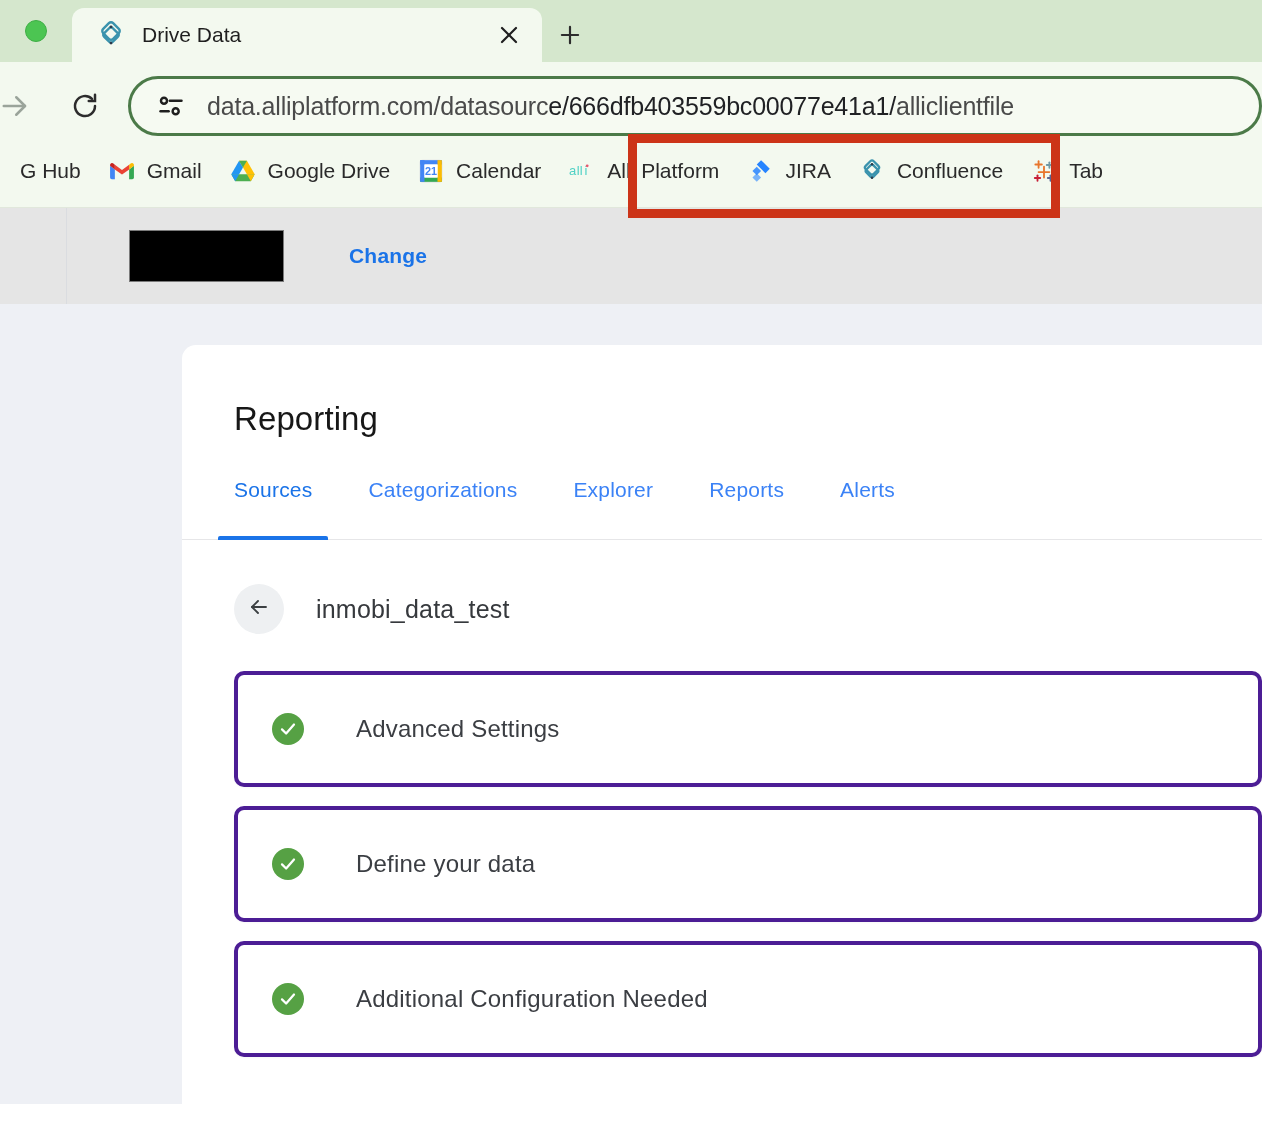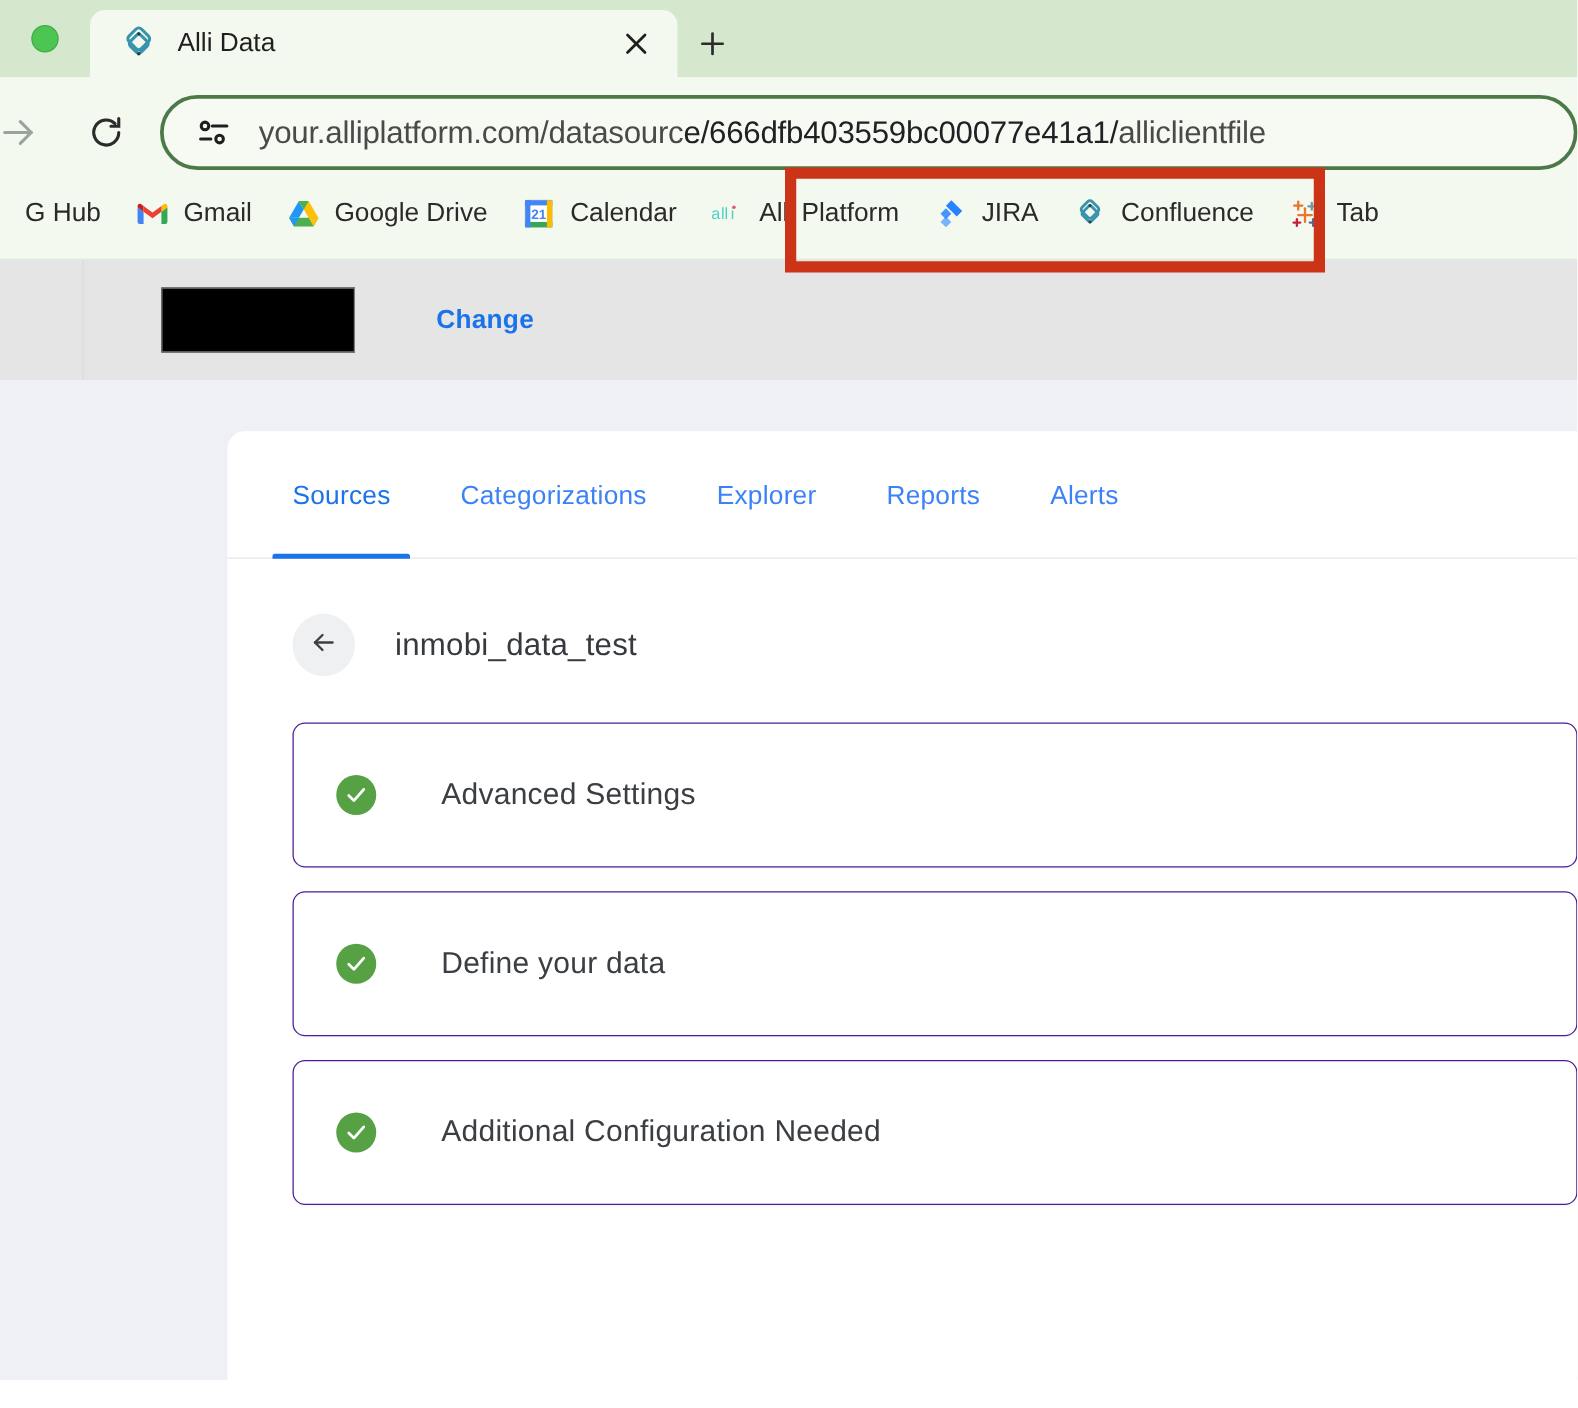--- a/index.html
+++ b/index.html
@@ -235,21 +235,21 @@
   .source-name {
     font-size: 25px;
     color: #36393d;
     margin-left: 32px;
     letter-spacing: 0.2px;
   }
 
   .section-list { padding: 37px 0 0 52px; }
   .section-card {
     background: #ffffff;
-    border: 1px solid #4c1d95;
+    border: 4px solid #4c1d95;
     border-radius: 10px;
     height: 116px;
     margin-bottom: 19px;
     display: flex; align-items: center;
     padding-left: 34px;
     box-shadow: 0 1px 2px rgba(0,0,0,0.03);
   }
   .check-circle {
     width: 32px; height: 32px;
     border-radius: 50%;
@@ -278,21 +278,21 @@
       <span class="tab-favicon">
         <svg viewBox="0 0 32 32" width="30" height="30">
           <g fill="none" stroke="#3a93ad" stroke-width="2.6">
             <rect x="5.5" y="5.5" width="15" height="15" rx="3.2" transform="rotate(45 16 16)"></rect>
             <rect x="9.5" y="9.5" width="13" height="13" rx="2.8" transform="rotate(45 16 16)"></rect>
           </g>
           <circle cx="16" cy="7.4" r="1.5" fill="#2d3a4a"></circle>
           <circle cx="16" cy="24.6" r="1.5" fill="#2d3a4a"></circle>
         </svg>
       </span>
-      <span class="tab-title">Alli Data</span>
+      <span class="tab-title">Drive Data</span>
       <span class="tab-close">
         <svg viewBox="0 0 24 24" width="24" height="24" stroke="currentColor" stroke-width="2.2" fill="none" stroke-linecap="round">
           <line x1="5" y1="5" x2="19" y2="19"></line>
             <line x1="19" y1="5" x2="5" y2="19"></line>
         </svg>
       </span>
     </div>
     <div class="new-tab">
       <svg viewBox="0 0 24 24" width="26" height="26" stroke="currentColor" stroke-width="2" fill="none" stroke-linecap="round">
         <line x1="12" y1="4.5" x2="12" y2="19.5"></line>
@@ -316,21 +316,21 @@
     </div>
     <div class="omnibox">
       <span class="omnibox-icon">
         <svg viewBox="0 0 24 24" width="28" height="28" stroke="currentColor" stroke-width="2.1" fill="none" stroke-linecap="round">
           <line x1="11" y1="7.5" x2="21" y2="7.5"></line>
           <circle cx="6" cy="7.5" r="2.6" fill="none"></circle>
           <line x1="3" y1="16.5" x2="10" y2="16.5"></line>
           <circle cx="16" cy="16.5" r="2.6" fill="none"></circle>
         </svg>
       </span>
-      <span class="omnibox-url"><span class="url-dim">your.alliplatform.com/datasourc</span><span>e/666dfb403559bc00077e41a1/</span><span class="url-dim">alliclientfile</span></span>
+      <span class="omnibox-url"><span class="url-dim">data.alliplatform.com/datasourc</span><span>e/666dfb403559bc00077e41a1/</span><span class="url-dim">alliclientfile</span></span>
     </div>
     <div class="annot-box"></div>
   </div>
 
   <div class="bookmarks">
 
     <div class="bm">
       <span class="bm-icon"></span>
       <span class="bm-label">G Hub</span>
     </div>
@@ -455,20 +455,21 @@
       <span class="logo-i">i</span>
     </div>
     <div class="appbar-divider"></div>
     <div class="redacted"></div>
     <span class="change-link">Change</span>
   </div>
 
   <div class="page">
     <div class="content-card">
 
+      <div class="page-title">Reporting</div>
 
       <div class="tabs">
         <div class="tab-item active">Sources</div>
         <div class="tab-item">Categorizations</div>
         <div class="tab-item">Explorer</div>
         <div class="tab-item">Reports</div>
         <div class="tab-item">Alerts</div>
       </div>
 
       <div class="source-head">

